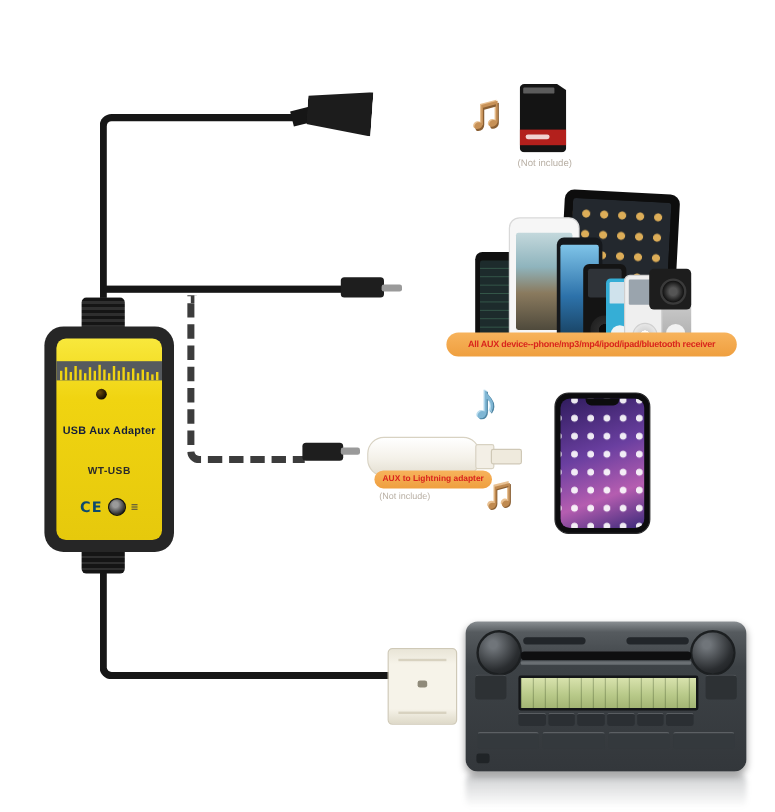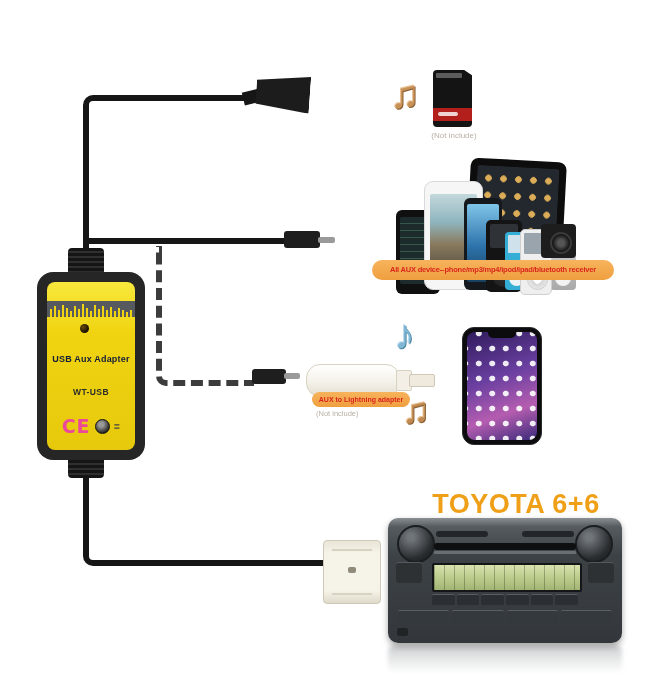--- a/index.html
+++ b/index.html
@@ -65,21 +65,21 @@
     background:linear-gradient(180deg,#f8e83c 0%,#f0d411 30%,#e6c90c 100%); }
   .adp-band { left:47px; top:301px; width:88px; height:16px; background:#565a5e; z-index:5; }
   .adp-led  { left:80px; top:324px; width:9px; height:9px; border-radius:50%; z-index:5;
     background:radial-gradient(circle at 35% 35%, #6b4a08, #140d00 70%); }
   .adp-title { left:47px; top:354px; width:88px; text-align:center; z-index:5;
     font-size:9px; font-weight:bold; color:#131d3a; letter-spacing:0.2px; }
   .adp-model { left:47px; top:387px; width:88px; text-align:center; z-index:5;
     font-size:8.5px; font-weight:bold; color:#2b2b2b; letter-spacing:0.4px; }
   .adp-certrow { left:47px; top:415px; width:88px; z-index:5; display:flex;
     align-items:center; justify-content:center; gap:4px; }
-  .ce-text { font-size:19px; font-weight:bold; color:#ec4899; letter-spacing:1px; font-family:"DejaVu Sans",sans-serif; }
+  .ce-text { font-size:12px; font-weight:bold; color:#0c4a6e; letter-spacing:1px; font-family:"DejaVu Sans",sans-serif; }
   .ce-circle { width:13px; height:13px; border-radius:50%;
     background:radial-gradient(circle at 40% 35%, #9a9a9a 20%, #222 75%); border:1px solid #111; }
   .ce-extra { font-size:8px; color:#444; }
 
   
   .note { z-index:2; line-height:1; }
   .note-tan1 { left:390px; top:74px; font-size:40px; color:#c79157;
     text-shadow:1px 1px 0 #8a5f33, -1px -1px 0 #e8c091; }
   .sd-card { left:433px; top:70px; width:39px; height:57px; background:#141414; border-radius:4px;
     clip-path:polygon(0 0, 80% 0, 100% 9%, 100% 100%, 0 100%); z-index:2; }
@@ -120,21 +120,21 @@
   .ipw-wheel { left:50%; bottom:4px; width:19px; height:19px; margin-left:-9.5px; border-radius:50%;
     background:radial-gradient(circle,#ffffff 30%,#d5d5d5 32%,#f4f4f4 100%); border:1px solid #cfcfcf; }
   .camera-black { left:541px; top:224px; width:35px; height:34px; background:#1d1d1d; border-radius:4px; }
   .cam-lens { left:50%; top:50%; width:18px; height:18px; margin:-9px 0 0 -9px; border-radius:50%;
     background:radial-gradient(circle,#555 25%, #111 70%); border:2px solid #3a3a3a; }
 
   
   .pill { z-index:6; background:linear-gradient(180deg,#f7b35c 0%,#ef9f3f 100%);
     border-radius:10px; color:#d9251d; font-weight:bold; text-align:center;
     white-space:nowrap; overflow:hidden; }
-  .pill-devices { left:372px; top:260px; width:242px; height:20px; line-height:20px; font-size:7.5px; letter-spacing:-0.2px; }
+  .pill-devices { left:372px; top:277px; width:242px; height:20px; line-height:20px; font-size:7.5px; letter-spacing:-0.2px; }
   .pill-lightning { left:312px; top:392px; width:98px; height:15px; line-height:15px; font-size:7px; }
   .ni-lightning { left:316px; top:409px; width:70px; font-size:7.5px; text-align:left; }
   .pill-iphone { left:411px; top:438px; width:160px; height:19px; line-height:19px; font-size:7.5px; letter-spacing:-0.2px; }
 
   
   .note-blue { left:394px; top:314px; font-size:42px; color:#7fb6d4;
     text-shadow:1px 1px 0 #4f86a4, -1px -1px 0 #b9dcee; }
   .note-tan2 { left:402px; top:392px; font-size:37px; color:#c08a50;
     text-shadow:1px 1px 0 #8a5f33, -1px -1px 0 #e8c091; }
   .iphone-x { left:462px; top:327px; width:78px; height:116px; background:#0c0c0e;
@@ -291,21 +291,20 @@
 
   <div class="abs note note-blue">♪</div>
   <div class="abs note note-tan2">♫</div>
   <div class="abs pill pill-lightning">AUX to Lightning adapter</div>
   <div class="abs not-include ni-lightning">(Not include)</div>
   <div class="abs iphone-x">
     <div class="abs ipx-screen"></div>
     <div class="abs ipx-notch"></div>
   </div>
 
-  <div class="abs toyota-title">TOYOTA 6+6</div>
   <div class="abs stereo">
     <div class="abs knob knob-l"></div>
     <div class="abs knob knob-r"></div>
     <div class="abs vent vent-l"></div>
     <div class="abs vent vent-r"></div>
     <div class="abs cd-slot"></div>
     <div class="abs cd-lip"></div>
     <div class="abs st-btn-side st-btn-sl"></div>
     <div class="abs st-btn-side st-btn-sr"></div>
     <div class="abs lcd"></div>

